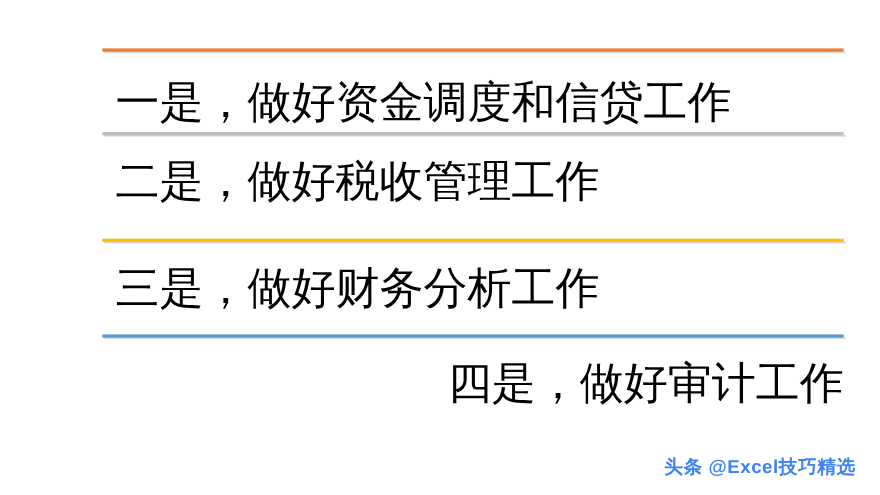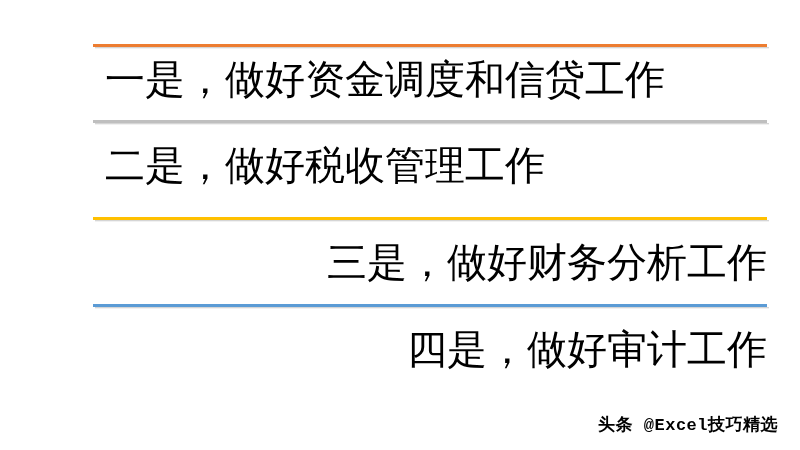--- a/index.html
+++ b/index.html
@@ -68,33 +68,33 @@
     letter-spacing: 0px;
     font-weight: 400;
   }
 
   
   .row-1 { position: absolute; left: 0; top: 0px; }
   .row-2 { position: absolute; left: 0; top: 76px; }
   .row-3 { position: absolute; left: 0; top: 173px; }
   .row-4 { position: absolute; left: 0; top: 260px; }
 
-  .row-1 .item-text { padding: 12px 0 0 12px; }
+  .row-1 .item-text { padding: 26px 0 0 12px; }
   .row-2 .item-text { padding: 22px 0 0 12px; }
-  .row-3 .item-text { padding: 22px 0 0 12px; text-align: right; }
+  .row-3 .item-text { padding: 22px 0 0 12px; }
   .row-4 .item-text { padding: 22px 0 0 12px; text-align: right; }
 
   #watermark {
     position: absolute;
     right: 22px;
     bottom: 14px;
-    font-family: Liberation Mono, monospace;
+    font-family: Liberation Sans, sans-serif;
     font-size: 17px;
     font-weight: 700;
-    color: #000000;
+    color: #3b82f6;
     letter-spacing: 0.5px;
     text-shadow:
       1px 0 0 rgba(255,255,255,0.95),
      -1px 0 0 rgba(255,255,255,0.95),
       0 1px 0 rgba(255,255,255,0.95),
       0 -1px 0 rgba(255,255,255,0.95);
     white-space: nowrap;
   }
 </style>
 </head>

